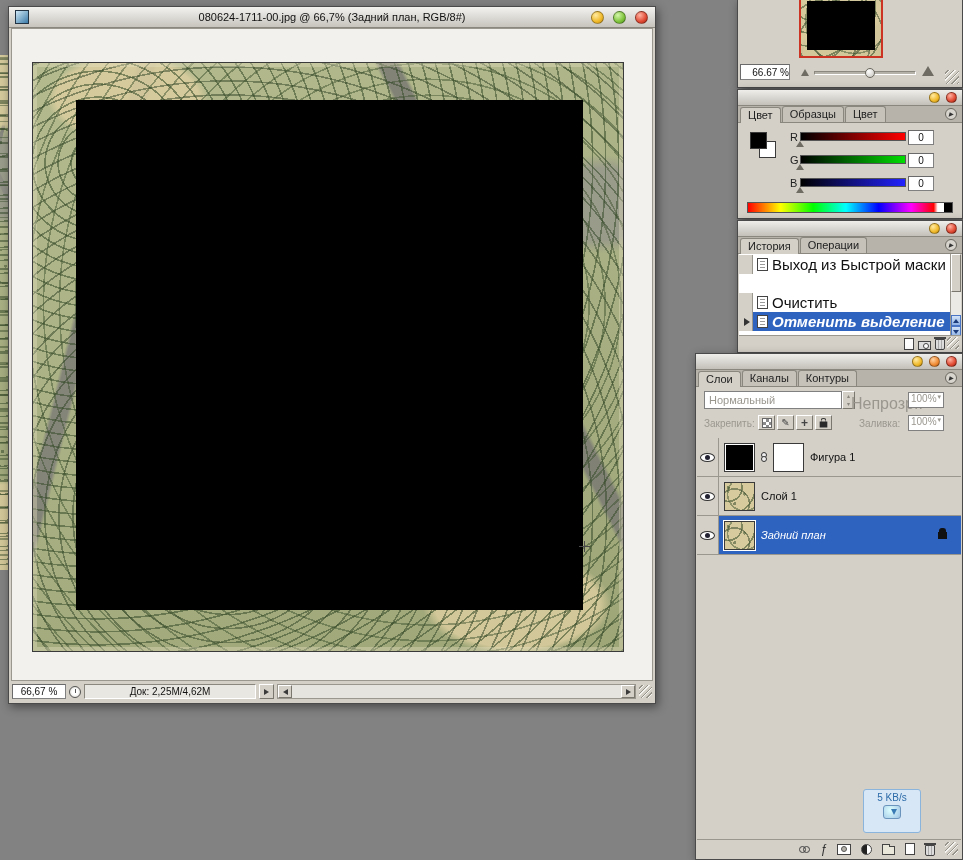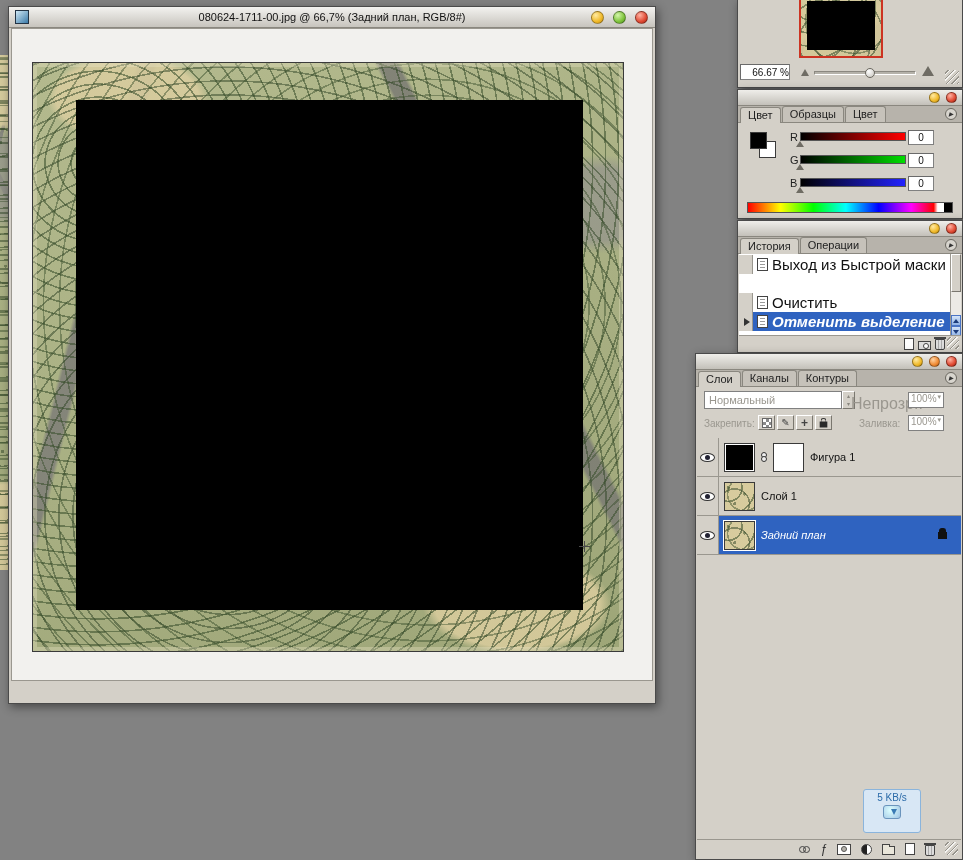--- a/index.html
+++ b/index.html
@@ -178,20 +178,40 @@
   <div class="canvas">
     <div class="doc-image terrain">
       <div class="black-square"></div>
     </div>
     <div class="crosshair">
         <i class="ch-h"></i>
         <i class="ch-v"></i>
       </div>
   </div>
 
+  <div class="statusbar">
+    <input class="box zoombox" readonly="" value="66,67 %" style="">
+    <span class="clockicon"></span>
+    <div class="sunken docinfo">
+      <span>Док: 2,25M/4,62M</span>
+    </div>
+    <span class="mini-btn">
+        <i class="tri-right"></i>
+      </span>
+    <div class="hscroll">
+      <span class="sb-btn">
+          <i class="tri-left"></i>
+        </span>
+      <span class="sb-track"></span>
+      <span class="sb-btn">
+          <i class="tri-right"></i>
+        </span>
+    </div>
+    <span class="grip" style="width:13px; height:13px;"></span>
+  </div>
 </div>
 
 <div class="win" style="left:737px; top:-1px; width:226px; height:89px;">
   <div class="navthumb">
     <div class="terrain" style="position:absolute; inset:0;"></div>
     <div class="inner"></div>
   </div>
   <input class="box abs" style="left: 2px; top: 64px; width: 50px; height: 16px; text-align: right;" readonly="" value="66.67 %">
   <span class="mtn abs" style="left:63px; top:69px;"></span>
   <div class="navslider">

